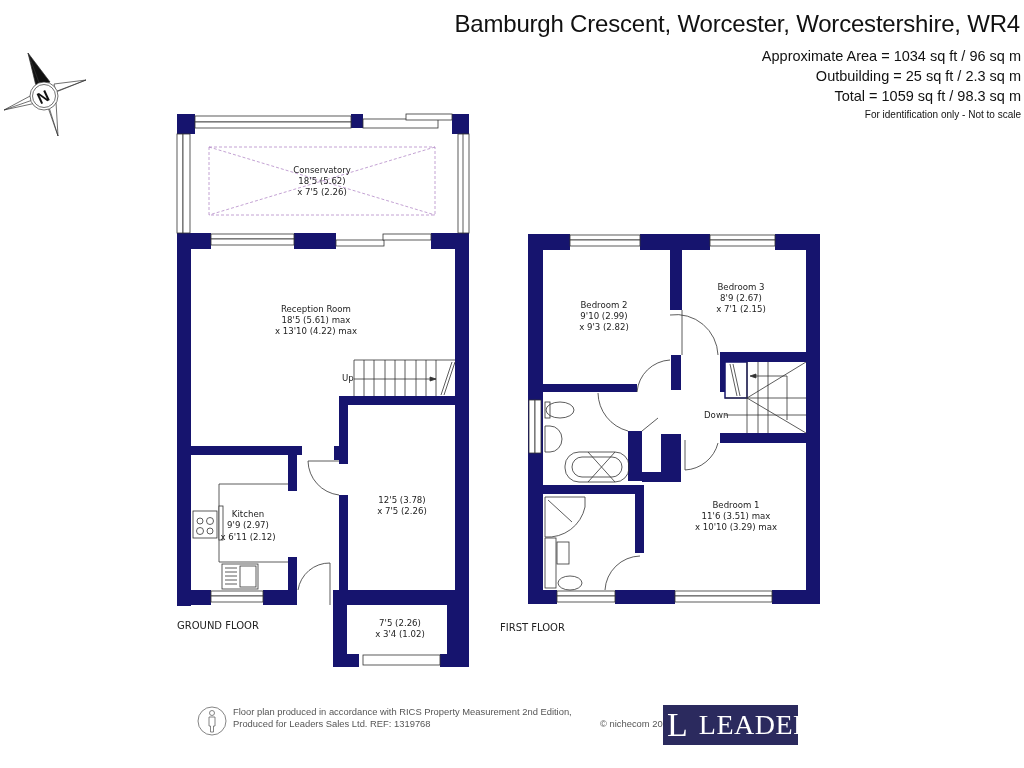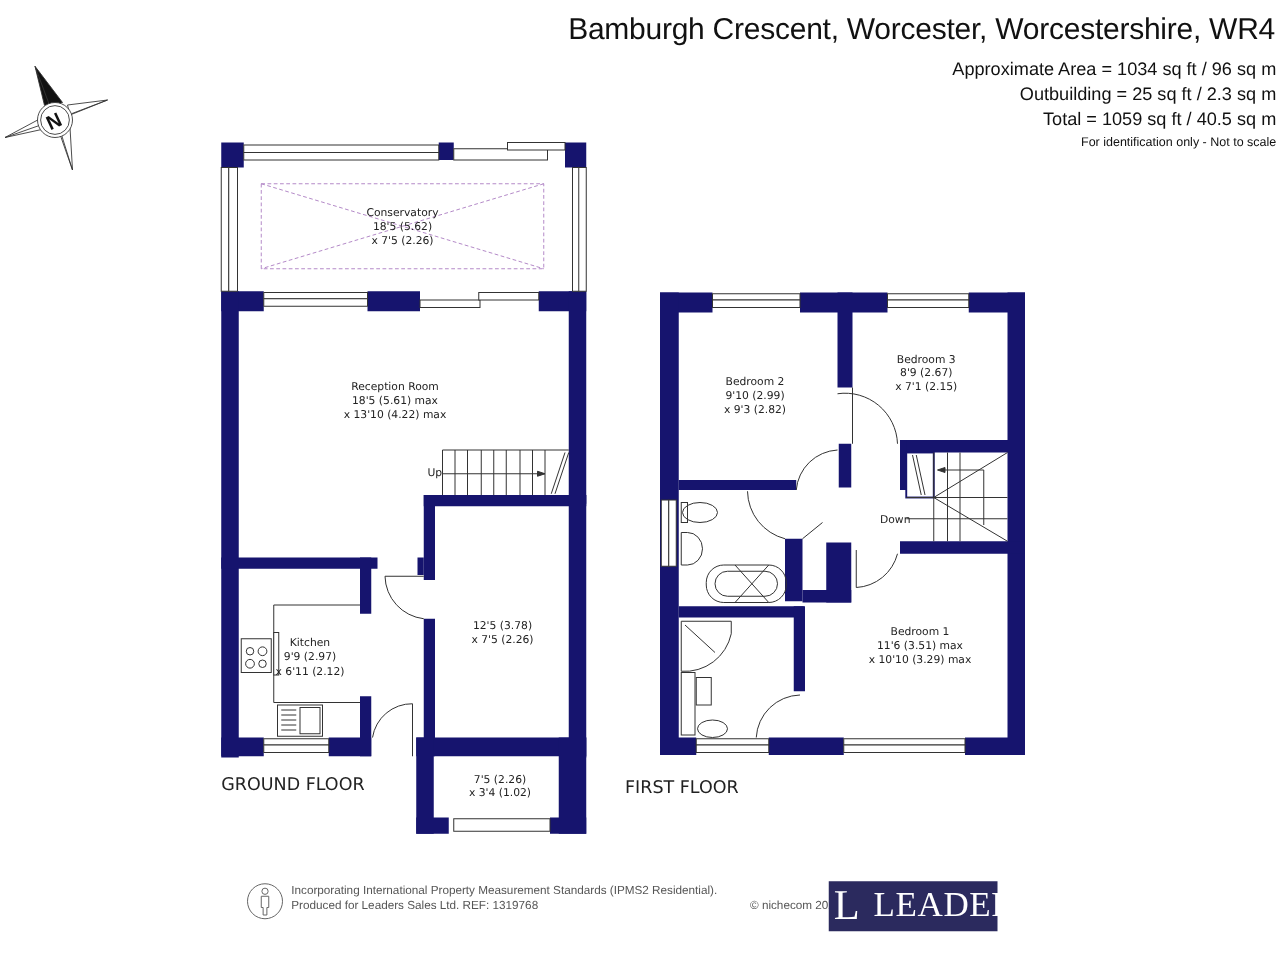--- a/index.html
+++ b/index.html
@@ -2,35 +2,35 @@
 <html><head>
 <meta charset="utf-8">
 <style>
   html,body{margin:0;padding:0;background:#fff;}
   body{width:1024px;height:768px;position:relative;overflow:hidden;font-family:"Liberation Sans",sans-serif;color:#111;}
   .title{position:absolute;right:4px;top:10px;font-size:24px;font-weight:normal;letter-spacing:-0.2px;white-space:nowrap;}
   .area{position:absolute;right:3px;font-size:14.5px;white-space:nowrap;text-align:left;}
   .note{position:absolute;right:3px;top:109px;font-size:10px;white-space:nowrap;}
   svg.plan{position:absolute;left:0;top:0;}
   .lbl{font-family:"DejaVu Sans",sans-serif;font-size:8.6px;fill:#222;}
-  .floor{position:absolute;font-family:"DejaVu Sans",sans-serif;font-size:14px;color:#222;text-align:center;}
+  .floor{position:absolute;font-family:"DejaVu Sans",sans-serif;font-size:10px;color:#222;text-align:center;}
   .footer{position:absolute;left:233px;top:706px;font-size:9.4px;color:#555;line-height:11.5px;white-space:nowrap;}
   .copy{position:absolute;left:600px;top:718px;font-size:9.4px;color:#555;white-space:nowrap;}
   .logo{position:absolute;left:663px;top:705px;width:135px;height:40px;background:#2b2a5e;color:#fff;display:flex;align-items:center;font-family:"Liberation Serif",serif;}
   .logo .l{font-size:34px;width:36px;text-align:center;padding-left:4px;}
   .logo .sep{width:1px;height:30px;background:#9a99c0;margin:0 7px 0 4px;}
   .logo .w{font-size:28px;letter-spacing:0.5px;}
 </style>
 </head>
 <body>
 
 <div class="title">Bamburgh Crescent, Worcester, Worcestershire, WR4</div>
 <div class="area" style="top:48px">Approximate Area = 1034 sq ft / 96 sq m</div>
 <div class="area" style="top:68px">Outbuilding = 25 sq ft / 2.3 sq m</div>
-<div class="area" style="top:88px">Total = 1059 sq ft / 40.5 sq m</div>
+<div class="area" style="top:88px">Total = 1059 sq ft / 98.3 sq m</div>
 <div class="note">For identification only - Not to scale</div>
 
 <svg class="plan" width="1024" height="768" viewBox="0 0 1024 768">
 
   <g stroke="#333" stroke-width="0.7" fill="none">
     <polygon points="28,53 50,82 36,86" fill="#111"></polygon>
     <polygon points="4,110 32,95 36,103"></polygon>
     <polygon points="86,80 56,92 54,84"></polygon>
     <polygon points="58,136 48,104 56,102"></polygon>
     <line x1="28" y1="53" x2="44" y2="96"></line>
@@ -246,21 +246,21 @@
     <circle cx="212" cy="721" r="14"></circle>
     <circle cx="212" cy="713" r="2.5"></circle>
     <path d="M209,717 h6 v9 h-1.5 v6 h-3 v-6 h-1.5 z"></path>
   </g>
 </svg>
 
 <div class="floor" style="left:177px;top:620px">GROUND FLOOR</div>
 <div class="floor" style="left:500px;top:622px">FIRST FLOOR</div>
 
 <div class="footer">
-  <div>Incorporating International Property Measurement Standards (IPMS2 Residential).</div>
+  <div>Floor plan produced in accordance with RICS Property Measurement 2nd Edition,</div>
   <div>Produced for Leaders Sales Ltd.   REF:  1319768</div>
 </div>
 <div class="copy">© nichecom 2025.</div>
 
 <div class="logo">
   <span class="l">L</span>
   <span class="sep"></span>
   <span class="w">LEADERS</span>
 </div>
 

